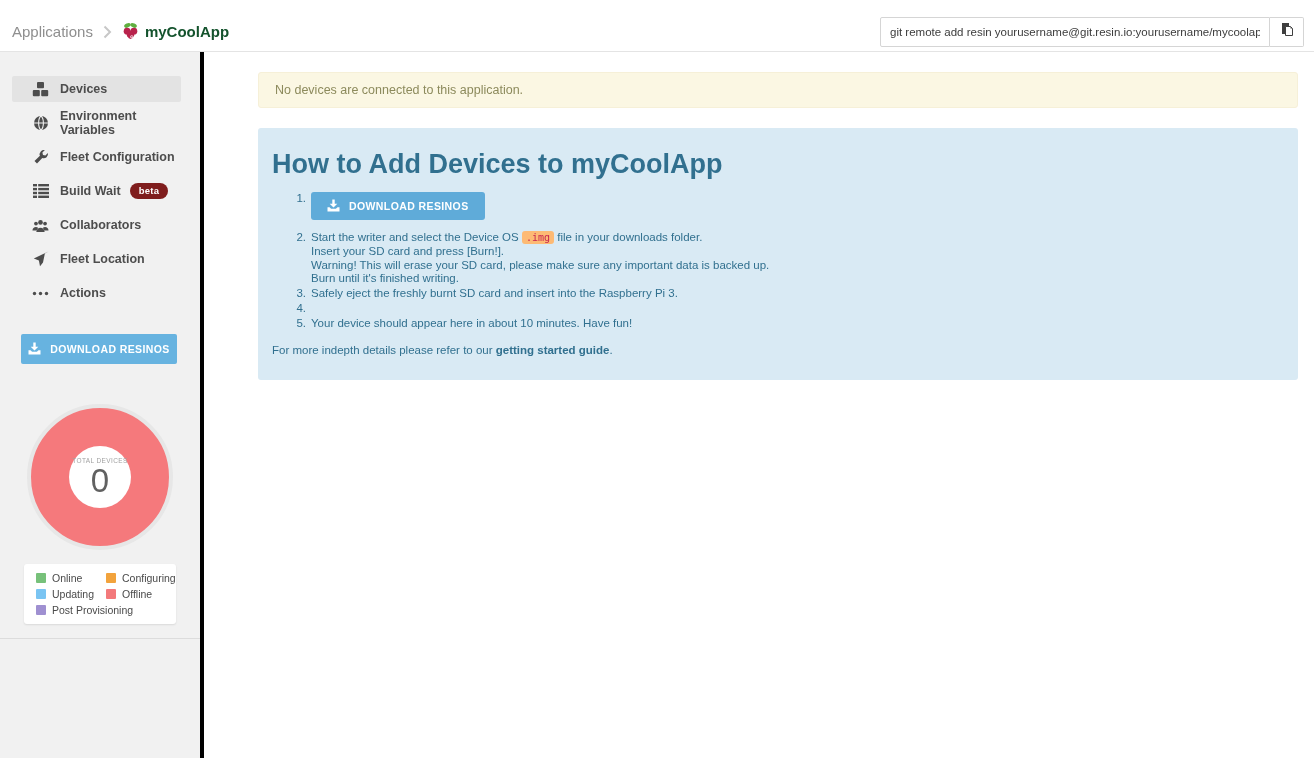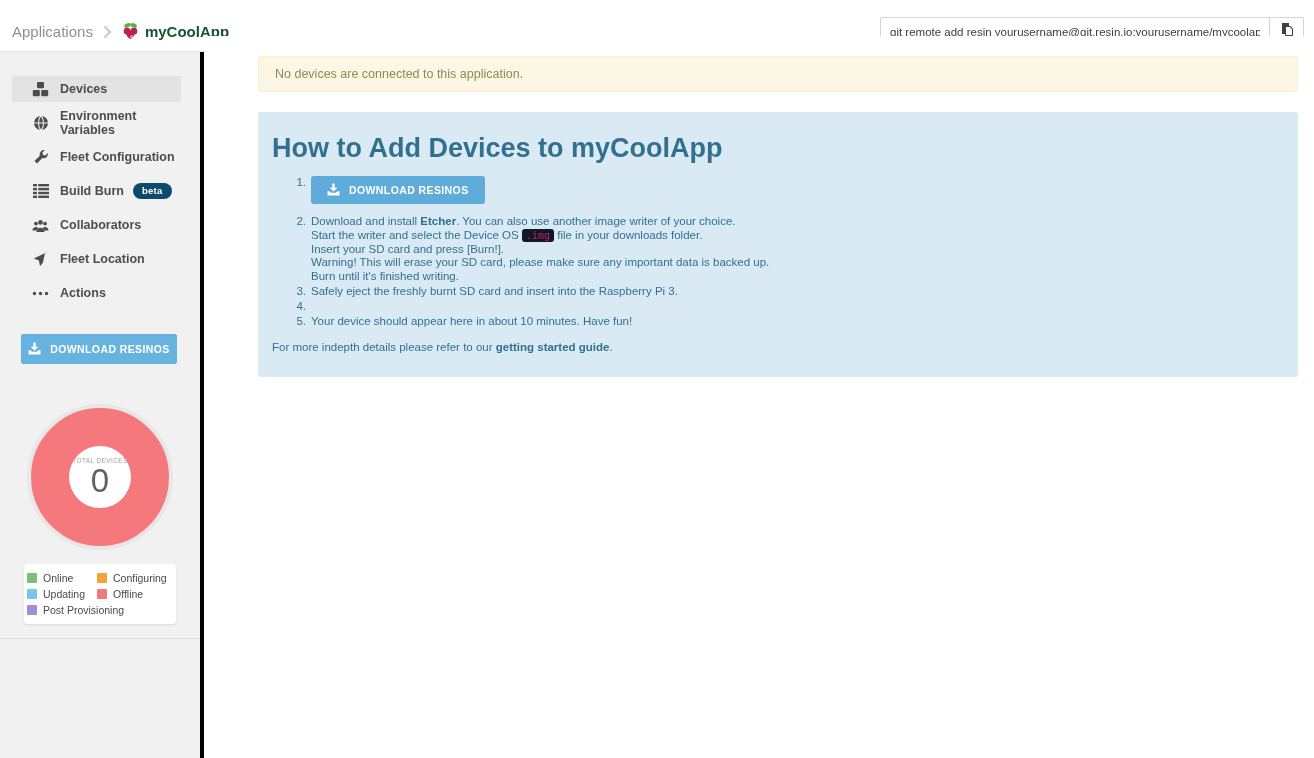--- a/index.html
+++ b/index.html
@@ -28,66 +28,66 @@
   
   .sidebar { position:absolute; top:52px; left:0; width:204px; height:706px;
              background:#f1f1f1; border-right:4px solid #000000; padding-top:24px; }
   .nav-item { display:flex; align-items:center; height:26px; margin:0 19px 8px 12px;
               padding:0 6px 0 20px; font-size:12.5px; font-weight:700; color:#4d4d4d;
               border-radius:2px; cursor:pointer; }
   .nav-item.active { background:#e3e3e3; }
   .nav-icon { width:17px; height:17px; display:flex; align-items:center; justify-content:center;
               margin-right:11px; flex:none; }
   .nav-icon svg { display:block; }
-  .beta-badge { margin-left:9px; background:#0c4a6e; color:#fff; font-size:9.5px;
+  .beta-badge { margin-left:9px; background:#7f1d1d; color:#fff; font-size:9.5px;
                 font-weight:700; padding:2px 9px 3px; border-radius:9px; letter-spacing:.3px; }
 
   .dl-btn { display:flex; align-items:center; justify-content:center; gap:9px;
             margin:28px 0 0 21px; width:156px; height:30px; background:#67b3e0; border:none;
             border-radius:2px; color:#fff; font-size:10.5px; font-weight:700;
             letter-spacing:.4px; cursor:pointer; font-family:"Liberation Sans", sans-serif; }
 
   .donut-wrap { margin-top:40px; display:flex; flex-direction:column; align-items:center; }
   .donut-outer { width:146px; height:146px; border-radius:50%; border:4px solid #e7e7e7;
                  display:flex; align-items:center; justify-content:center; }
   .donut-center { width:62px; height:62px; border-radius:50%; background:#fff;
                   display:flex; flex-direction:column; align-items:center; justify-content:center; }
   .donut-label { font-size:6.5px; color:#a2a2a2; letter-spacing:.4px; margin-bottom:1px; }
   .donut-value { font-size:33px; color:#616161; line-height:32px; }
 
   .legend { margin-top:14px; width:152px; background:#fff; border-radius:3px;
-            box-shadow:0 1px 2px rgba(0,0,0,.10); padding:8px 6px 8px 3px;
+            box-shadow:0 1px 2px rgba(0,0,0,.10); padding:8px 6px 8px 12px;
             display:grid; grid-template-columns:70px auto; row-gap:4px;
             font-size:10.5px; color:#4a4a4a; }
   .legend-item { display:flex; align-items:center; white-space:nowrap; }
   .legend-swatch { width:10px; height:10px; border-radius:1px; margin-right:6px; flex:none; }
 
   .side-divider { margin-top:14px; border-top:1px solid #dcdcdc; }
 
   
-  .main { position:absolute; top:36px; left:204px; width:1110px; height:706px;
+  .main { position:absolute; top:52px; left:204px; width:1110px; height:706px;
           padding:0 16px 0 54px; background:#fff; }
   .alert { margin-top:20px; background:#fbf7e3; border:1px solid #f6f0d8; border-radius:3px;
            color:#8c8a5c; font-size:12.5px; padding:10px 16px; }
 
   .guide { margin-top:20px; background:#d9eaf4; border-radius:3px; color:#31708f;
            padding:21px 16px 24px 14px; }
   .guide-title { font-size:27px; font-weight:700; color:#31708f; margin:0 0 12px; }
   .steps { font-size:11.5px; line-height:13.8px; }
   .step-row { display:flex; margin-top:1px; }
   .step-num { width:39px; text-align:right; padding-right:5px; flex:none; }
   .step-btn-row { margin:3px 0 11px; }
   .step-btn { display:inline-flex; align-items:center; gap:9px; height:28px; padding:0 16px;
               background:#5fabd9; border:none; border-radius:3px; color:#fff; font-size:10.5px;
               font-weight:700; letter-spacing:.4px; cursor:pointer;
               font-family:"Liberation Sans", sans-serif; }
   .seg-b { font-weight:400; }
   .seg-lnk { font-weight:700; color:#31708f; cursor:pointer; }
   .seg-code { font-family:"DejaVu Sans Mono", monospace; font-size:10px; color:#c7254e;
-              background:#0f172a; padding:1px 4px; border-radius:3px; }
+              background:#fdba74; padding:1px 4px; border-radius:3px; }
   .guide-footer { margin-top:13px; font-size:11.5px; }
 </style>
 </head>
 <body>
 
 <div class="topbar">
   <div class="crumbs">
     <span class="crumb-root">Applications</span>
     <span class="crumb-chev">
         <svg width="9" height="14" viewBox="0 0 9 14">
@@ -157,21 +157,21 @@
             <rect x="0" y="0" width="4" height="2.4"></rect>
             <rect x="5.2" y="0" width="10.8" height="2.4"></rect>
             <rect x="0" y="3.9" width="4" height="2.4"></rect>
             <rect x="5.2" y="3.9" width="10.8" height="2.4"></rect>
             <rect x="0" y="7.8" width="4" height="2.4"></rect>
             <rect x="5.2" y="7.8" width="10.8" height="2.4"></rect>
             <rect x="0" y="11.6" width="4" height="2.4"></rect>
             <rect x="5.2" y="11.6" width="10.8" height="2.4"></rect>
           </svg>
         </span>
-        <span>Build Burn</span>
+        <span>Build Wait</span>
         <span class="beta-badge">beta</span>
       </div>
       <div class="nav-item">
         <span class="nav-icon">
           <svg width="18" height="15" viewBox="0 0 18 15" fill="#4d4d4d">
             <circle cx="4.2" cy="5.4" r="2"></circle>
             <circle cx="13.8" cy="5.4" r="2"></circle>
             <circle cx="9" cy="4.2" r="2.5"></circle>
             <path d="M0.5 12.8c0-2.2 1.6-3.6 3.7-3.6 1 0 1.8.3 2.4.9-1 .9-1.6 2.1-1.6 2.7z"></path>
             <path d="M17.5 12.8c0-2.2-1.6-3.6-3.7-3.6-1 0-1.8.3-2.4.9 1 .9 1.6 2.1 1.6 2.7z"></path>
@@ -254,21 +254,20 @@
               <span><svg width="13" height="13" viewBox="0 0 13 13" fill="#fff">
                   <path d="M5.3 0.5h2.4v4.2h2.6L6.5 8.5 2.7 4.7h2.6z"></path>
                   <path d="M0.5 8.2h2l1.6 1.6h4.8l1.6-1.6h2v4.3H0.5z"></path>
                 </svg></span>
               <span>DOWNLOAD RESINOS</span>
             </button></div>
         </div>
         <div class="step-row">
           <span class="step-num">2.</span>
           <div>
-            <div><span>Download and install </span><span class="seg-lnk">Etcher</span><span>. You can also use another image writer of your choice.</span></div>
             <div><span>Start the writer and select the Device OS </span><span class="seg-code">.img</span><span> file in your downloads folder.</span></div>
             <div><span>Insert your SD card and press [Burn!].</span></div>
             <div><span class="seg-b">Warning!</span><span> This will erase your SD card, please make sure any important data is backed up.</span></div>
             <div><span>Burn until it's finished writing.</span></div>
           </div>
         </div>
         <div class="step-row">
           <span class="step-num">3.</span>
           <div>
             <div><span>Safely eject the freshly burnt SD card and insert into the Raspberry Pi 3.</span></div>

